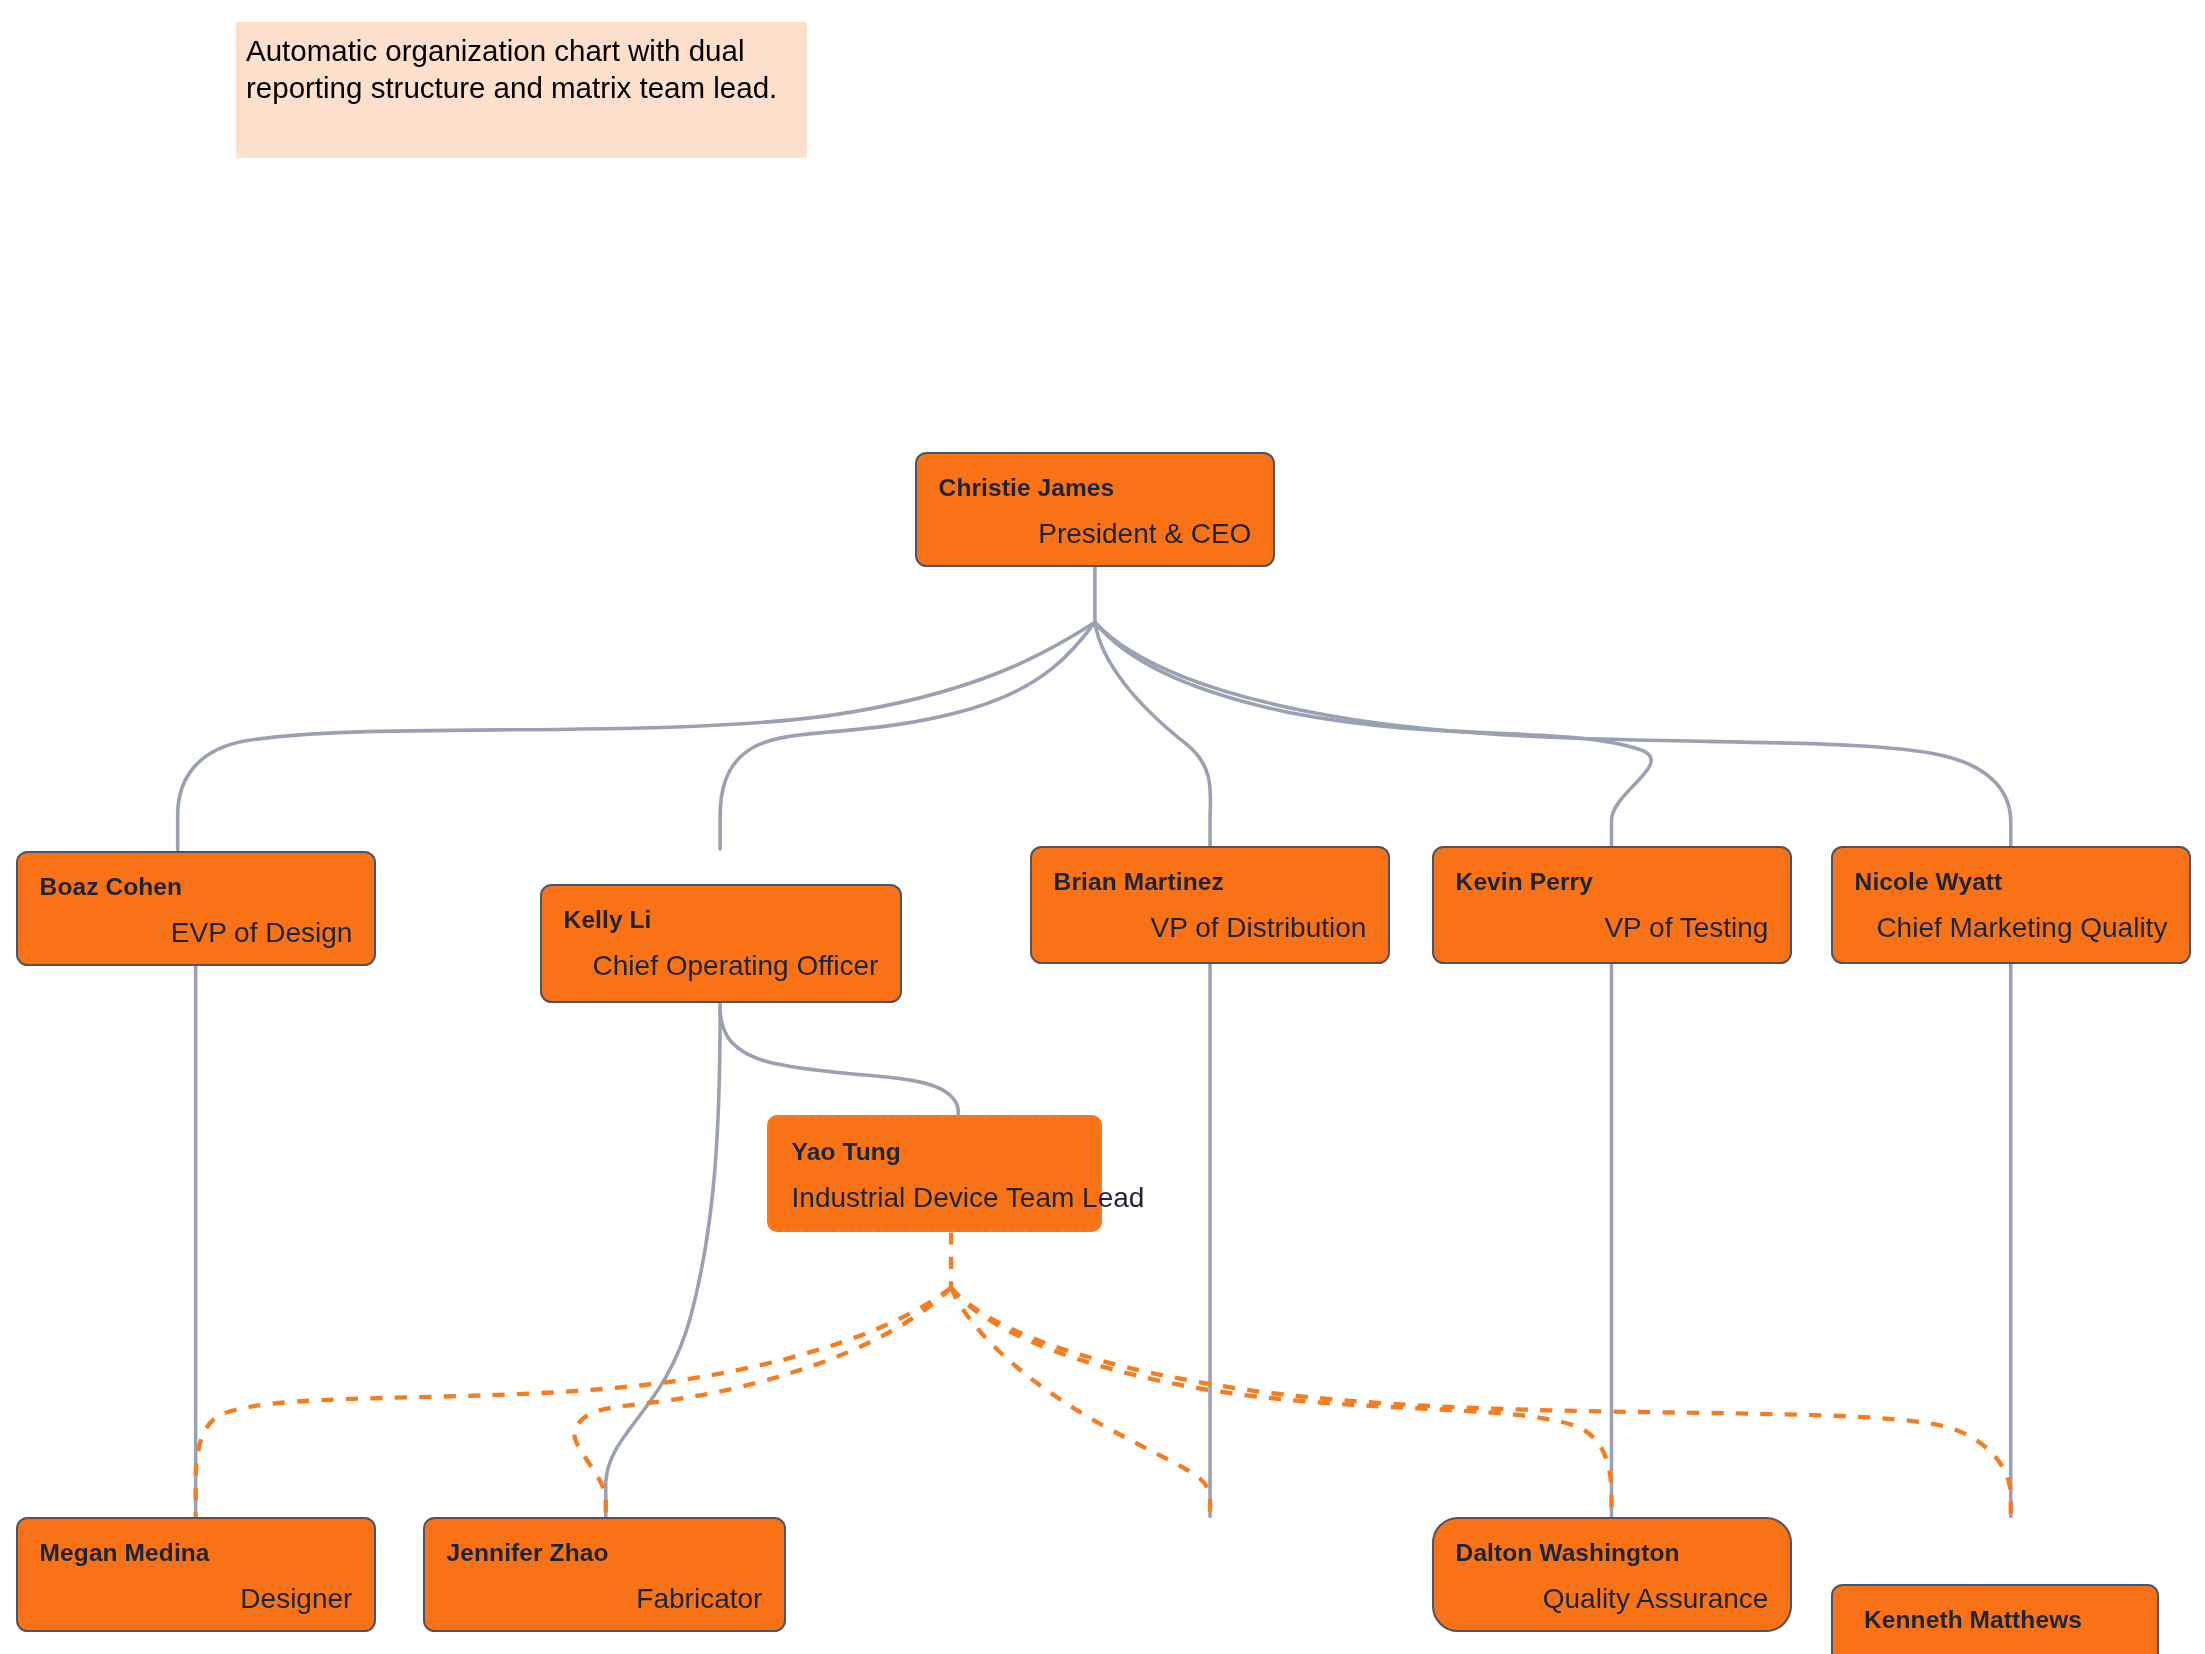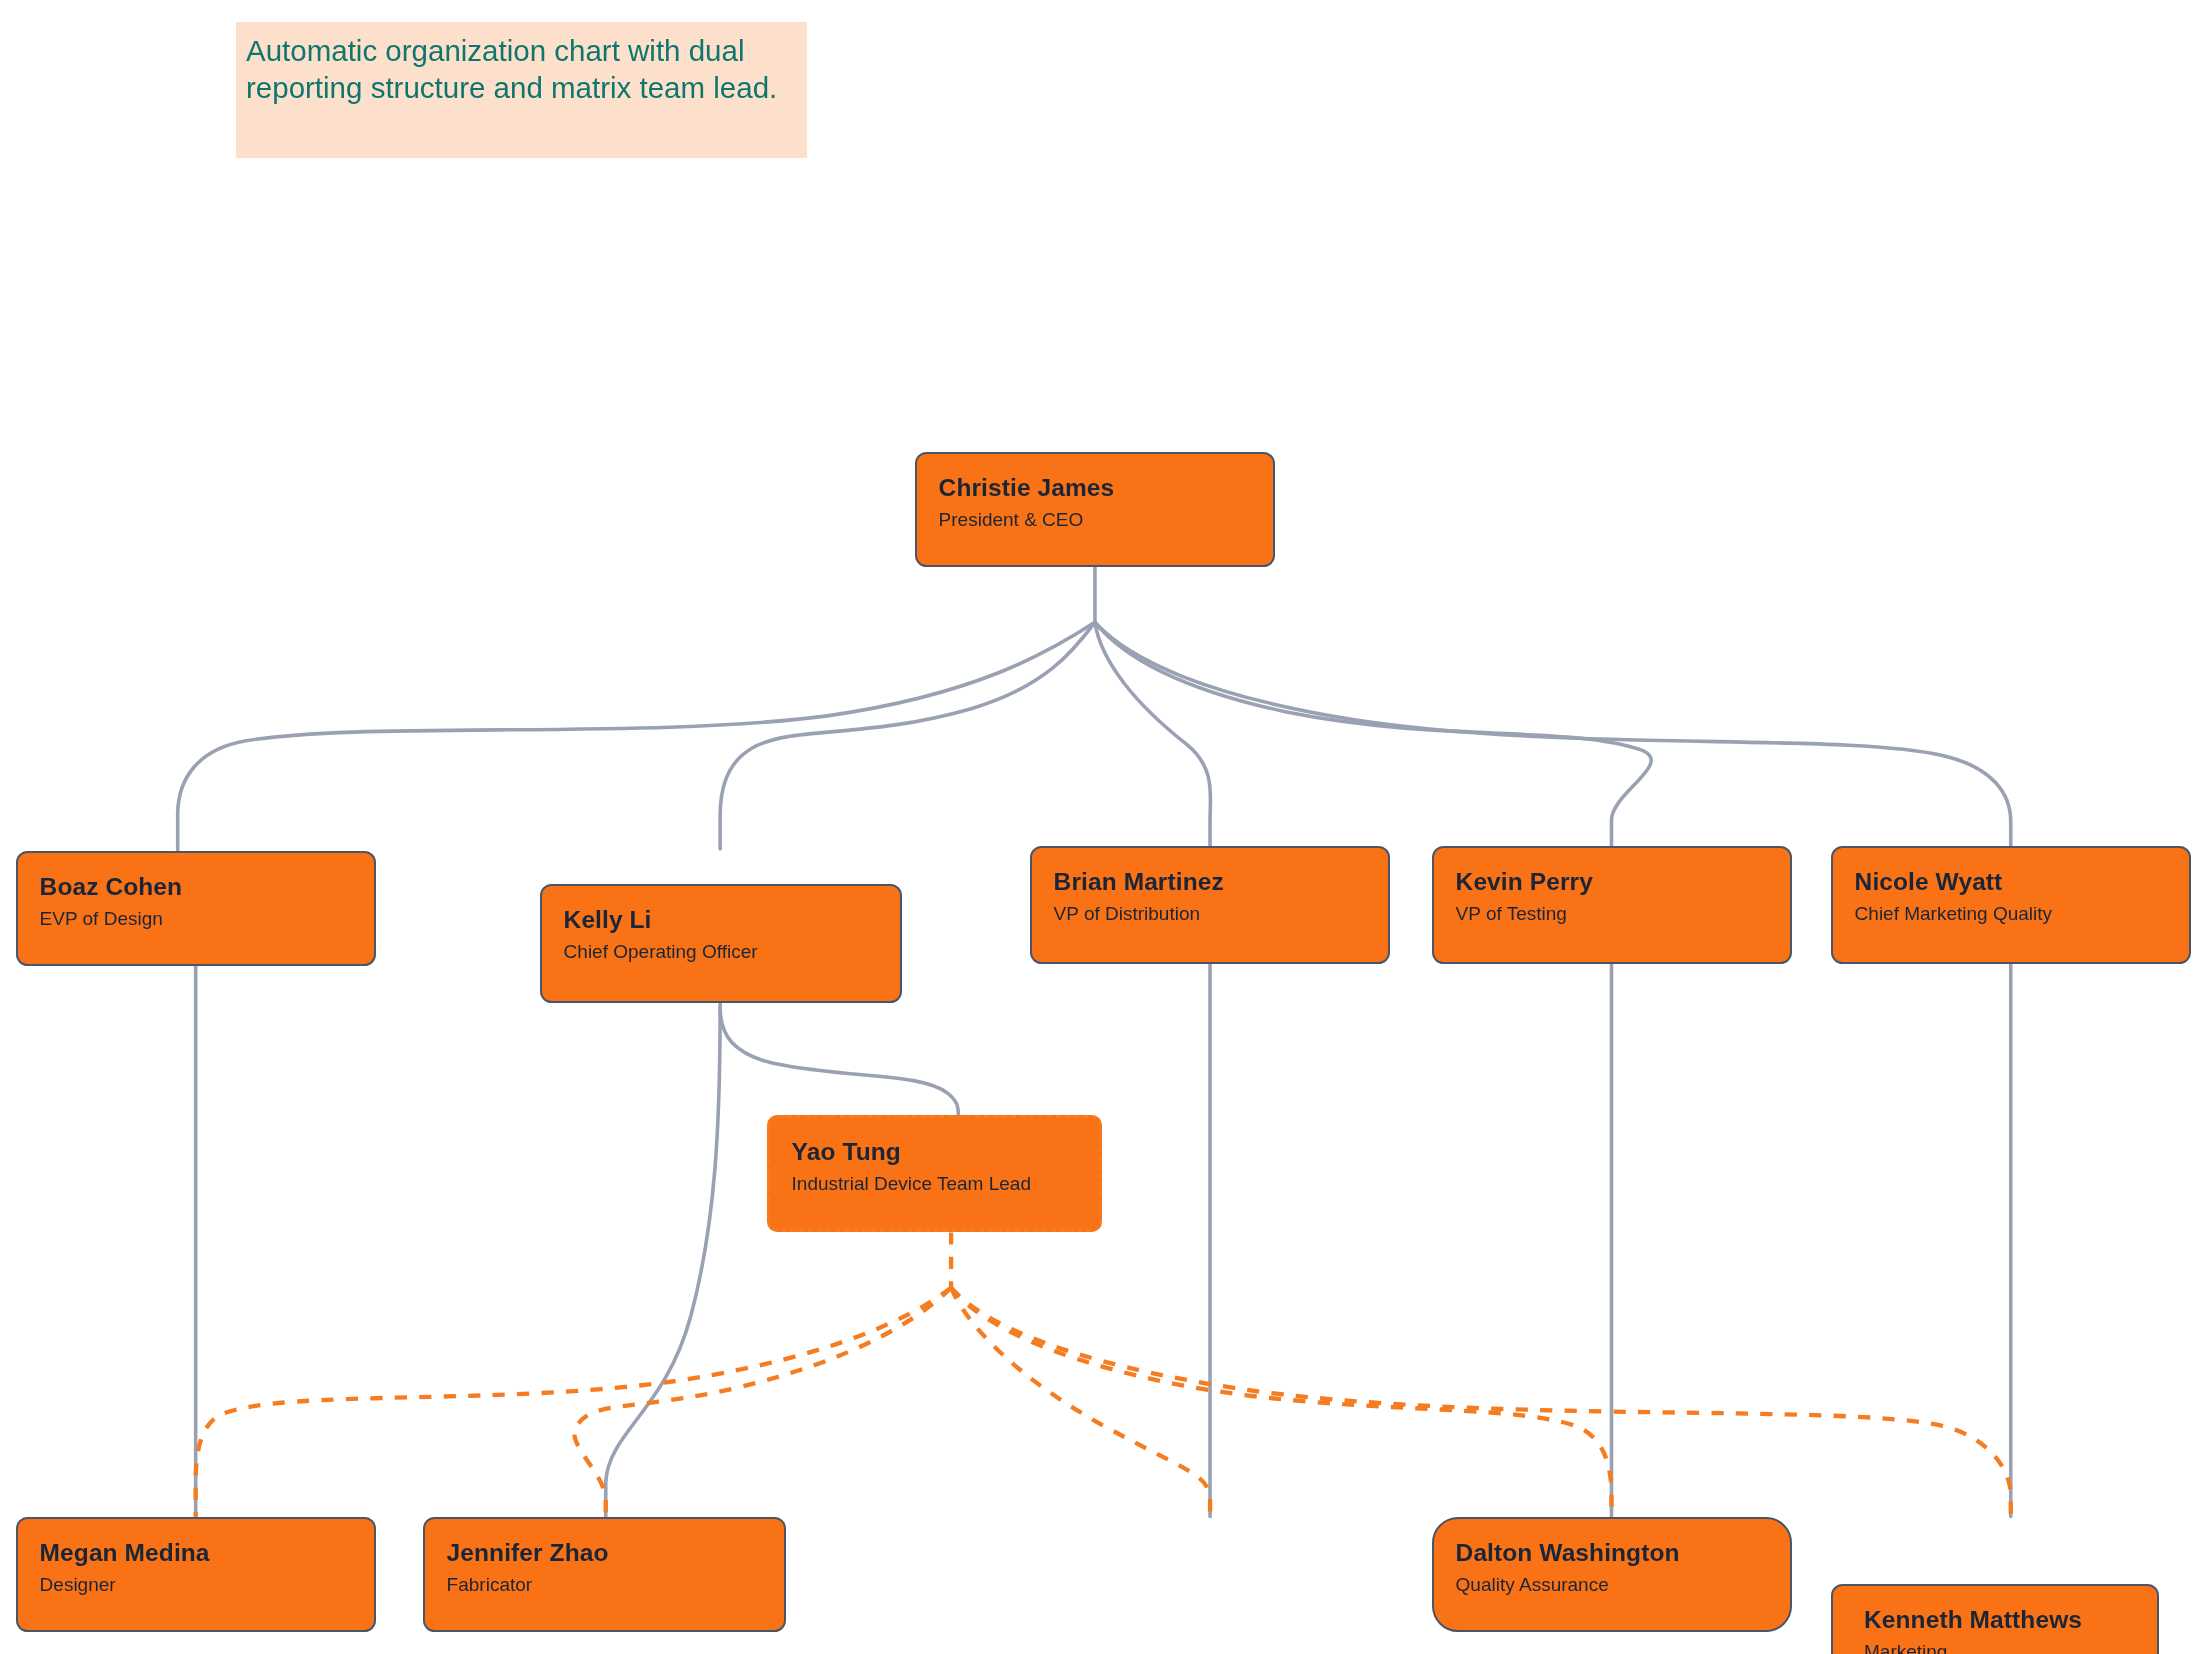--- a/index.html
+++ b/index.html
@@ -29,21 +29,21 @@
     position: absolute;
     left: 236px;
     top: 21.6px;
     width: 571px;
     height: 136px;
     background: #FCE0CB;
     box-sizing: border-box;
     padding: 10px 10px 0 10px;
   }
   .annotation-text {
-    color: #0f766e;
+    color: #000000;
     font-size: 29.5px;
     line-height: 1.26;
     font-family: "Liberation Sans", sans-serif;
     white-space: pre-wrap;
   }
   .node {
     position: absolute;
     box-sizing: border-box;
     background: #f97316;
     border: 2.9px solid #4A5568;
@@ -56,26 +56,27 @@
   }
   .node-name {
     font-size: 24.5px;
     font-weight: bold;
     color: #1C2535;
     line-height: 1.25;
     letter-spacing: 0.1px;
     white-space: nowrap;
   }
   .node-title {
-    font-size: 19px;
+    font-size: 28px;
     font-weight: normal;
     color: #1C2535;
     line-height: 1.25;
-    margin-top: 5px;
+    margin-top: 13px;
     white-space: nowrap;
+    text-align: right;
   }
 </style>
 </head>
 <body>
 
 <div id="canvas">
 
   <svg id="edges" viewBox="0 0 3065 2299" xmlns="http://www.w3.org/2000/svg">
     <g fill="none" stroke="#99A1B3" stroke-width="5" stroke-linecap="round">
 

